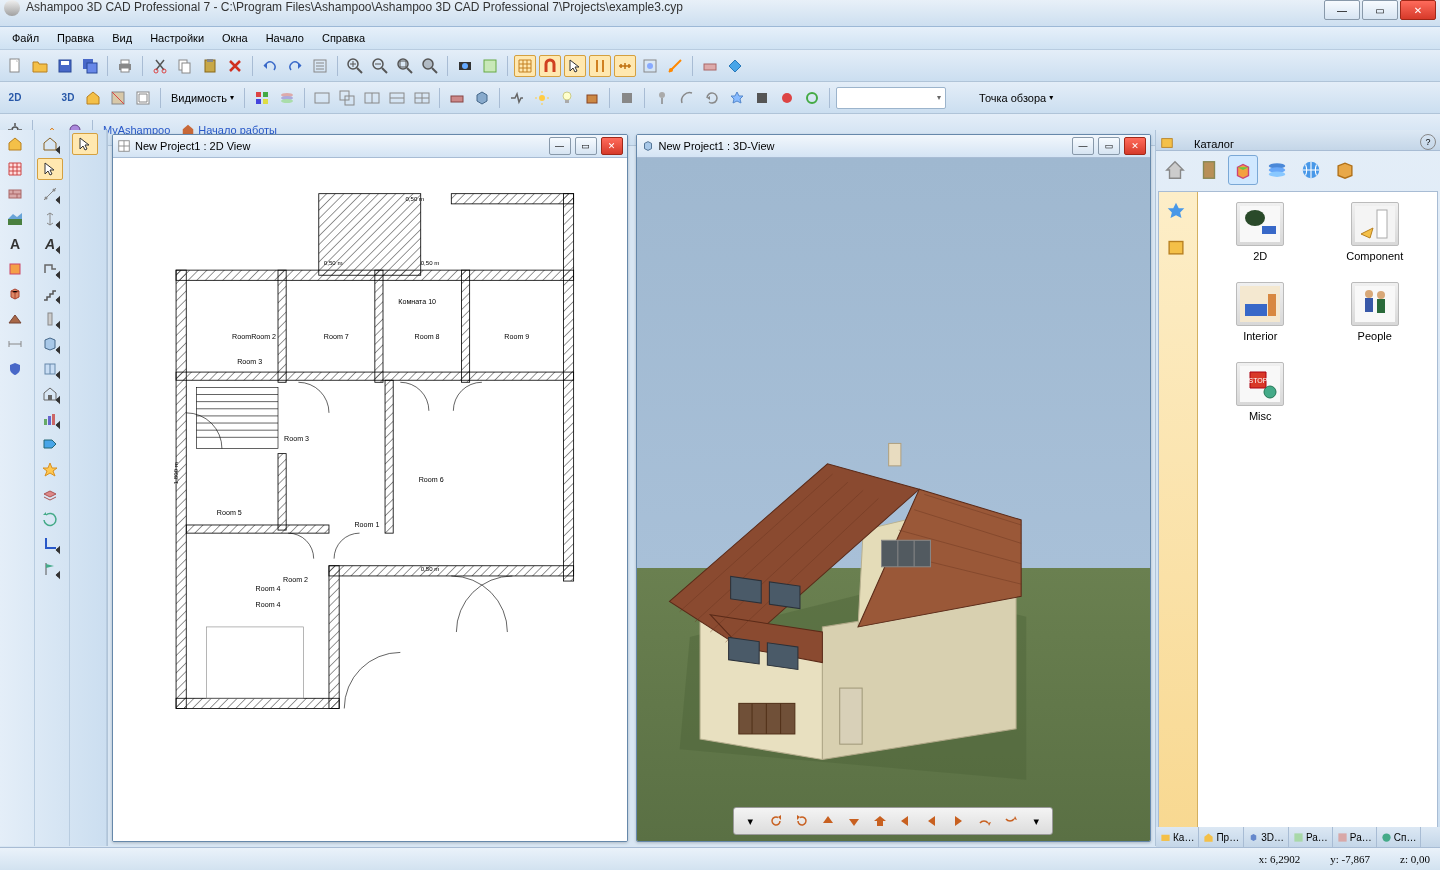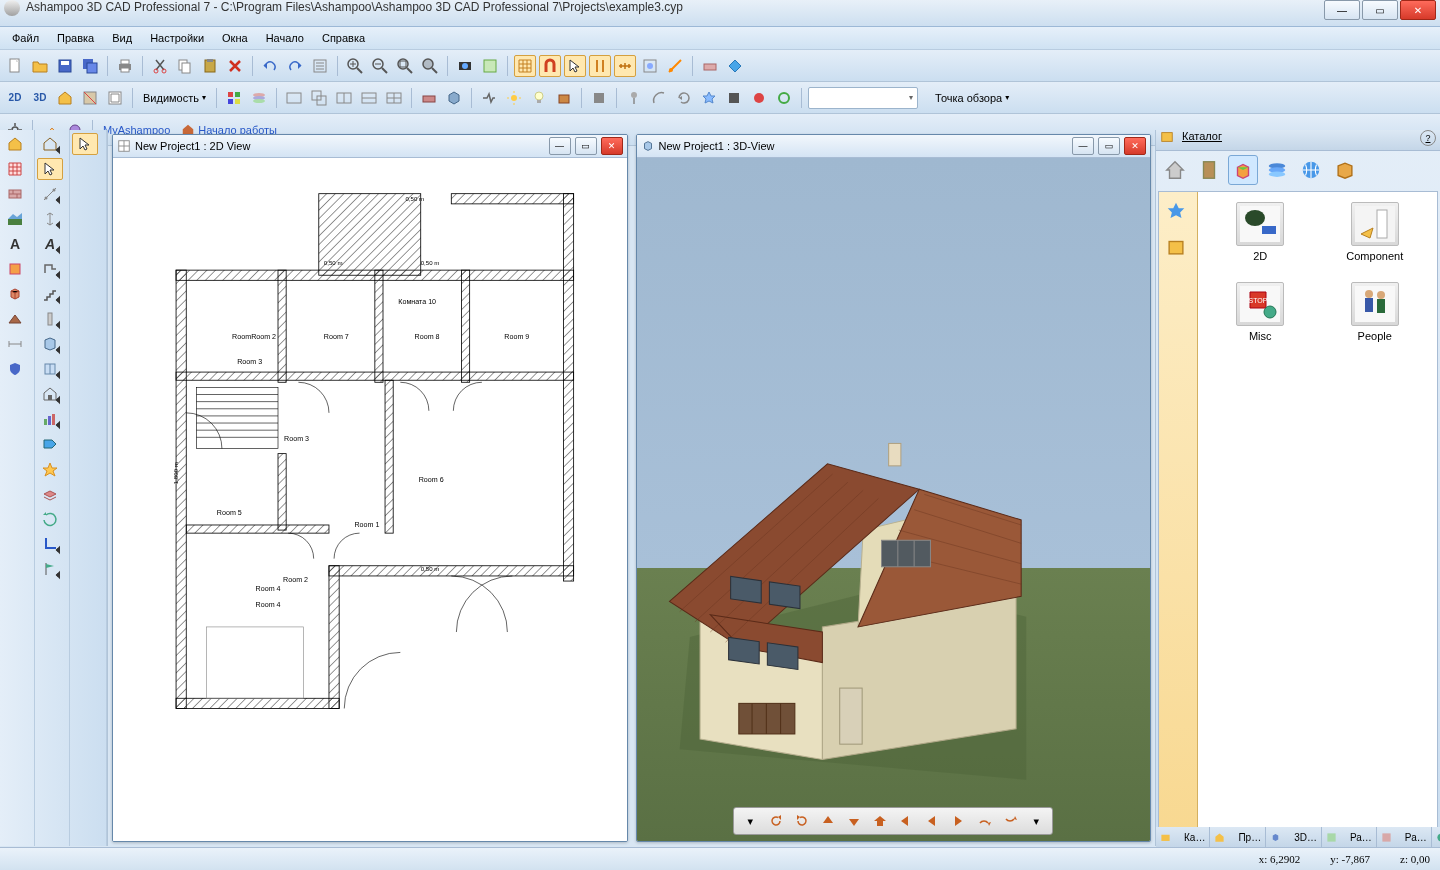--- a/index.html
+++ b/index.html
@@ -29,33 +29,33 @@
 .mdi-title{height:22px;background:linear-gradient(#f2f7fc,#d4e4f4);display:flex;align-items:center;padding:0 4px;border-bottom:1px solid #a8bcd4;gap:4px;}
 .mdi-title .t{flex:1;font-size:11px;}
 .mdi-wbtn{width:20px;height:16px;border:1px solid #8899aa;border-radius:2px;background:linear-gradient(#f7fbff,#d6e4f2);font-size:9px;display:flex;align-items:center;justify-content:center;}
 .mdi-wbtn.cl{background:linear-gradient(#ff6b5b,#d63a2a);color:#fff;border-color:#a02818;}
 .mdi-body{flex:1;position:relative;overflow:hidden;}
 .floorplan{width:100%;height:100%;background:#fff;}
 .view3d{width:100%;height:100%;background:linear-gradient(#9fb8d0 0%,#a8c0d8 60%,#6a8050 60%,#5a7044 100%);position:relative;}
 .navbar3d{position:absolute;bottom:6px;left:50%;transform:translateX(-50%);background:linear-gradient(#f4f4f4,#dcdcdc);border:1px solid #999;border-radius:3px;padding:3px 6px;display:flex;gap:6px;align-items:center;}
 .nbtn{width:20px;height:20px;display:flex;align-items:center;justify-content:center;}
 .catalog{width:284px;background:linear-gradient(#e4eef8,#cbdef0);border-left:1px solid #b0c4d8;display:flex;flex-direction:column;}
-.catalog-head{height:20px;background:linear-gradient(#dce8f4,#c4d6e8);border-bottom:1px solid #a8bcd4;display:flex;align-items:flex-start;padding:0 4px;gap:8px;text-decoration:underline;}
+.catalog-head{height:20px;background:linear-gradient(#dce8f4,#c4d6e8);border-bottom:1px solid #a8bcd4;display:flex;align-items:flex-end;padding:0 4px;gap:20px;}
 .catalog-head .ctitle{flex:1;}
 .catalog-toolbar{display:flex;padding:4px;gap:4px;flex-wrap:wrap;}
 .ctbtn{width:28px;height:28px;border:1px solid transparent;border-radius:3px;display:flex;align-items:center;justify-content:center;}
 .ctbtn.sel{border-color:#7aa8d6;background:#d0e8ff;}
 .catbody{flex:1;background:#fff;margin:2px;border:1px solid #a8bcd4;display:flex;}
 .catsidebar{width:34px;background:linear-gradient(#fdeec8,#f8d890);border-right:1px solid #d4b060;display:flex;flex-direction:column;padding:4px 2px;gap:6px;}
 .catmain{flex:1;padding:10px;display:grid;grid-template-columns:1fr 1fr;gap:20px 10px;align-content:start;}
 .catitem{display:flex;flex-direction:column;align-items:center;gap:4px;cursor:default;}
 .catitem .thumb{width:46px;height:42px;background:linear-gradient(#f0f0f0,#d8d8d8);border:1px solid #bbb;border-radius:2px;display:flex;align-items:center;justify-content:center;}
 .catitem .lbl{font-size:11px;text-align:center;}
 .bottabs{position:absolute;bottom:23px;right:0;width:284px;height:20px;background:linear-gradient(#dce8f4,#c4d6e8);display:flex;align-items:center;font-size:10px;overflow:hidden;}
-.bottab{padding:0 4px;display:flex;align-items:center;gap:13px;border-right:1px solid #a8bcd4;height:100%;}
+.bottab{padding:0 4px;display:flex;align-items:center;gap:2px;border-right:1px solid #a8bcd4;height:100%;}
 .statusbar{position:absolute;bottom:0;left:0;right:0;height:22px;background:linear-gradient(#eaf2fa,#d2e2f0);border-top:1px solid #a8bcd4;display:flex;align-items:center;justify-content:flex-end;padding:0 10px;gap:30px;font-size:11px;font-family:Liberation Serif, serif;}
 </style>
 </head>
 <body>
 
 <div class="titlebar">
   <div class="appicon"></div>
   <div class="title">Ashampoo 3D CAD Professional 7 - C:\Program Files\Ashampoo\Ashampoo 3D CAD Professional 7\Projects\example3.cyp</div>
   <div class="winbtns">
     <div class="winbtn">―</div>
@@ -236,21 +236,21 @@
     </div>
   <div class="tbtn">
       <svg viewBox="0 0 16 16">
         <path d="M8 2l6 6-6 6-6-6z" fill="#48a5e8" stroke="#2878b8"></path>
       </svg>
     </div>
 </div>
 
 <div class="toolbar">
   <div class="tbtn" style="font-weight:bold;font-size:10px;color:#2858a8;">2D</div>
-  <div class="tbtn" style="font-weight:bold;font-size:10px;color:#2858a8;">3D</div>
+  <div class="tbtn" style="font-weight:bold;font-size:10px;color:#2858a8;margin-left:28px;">3D</div>
   <div class="tbtn">
       <svg viewBox="0 0 16 16">
         <polygon points="8,2 14,7 14,14 2,14 2,7" fill="#f4c048" stroke="#b88020"></polygon>
       </svg>
     </div>
   <div class="tbtn">
       <svg viewBox="0 0 16 16">
         <rect x="2" y="2" width="12" height="12" fill="#d8c8a8" stroke="#888"></rect>
         <path d="M2 2l12 12" stroke="#d44"></path>
       </svg>
@@ -394,21 +394,21 @@
   <div class="tbtn">
       <svg viewBox="0 0 16 16">
         <circle cx="8" cy="8" r="5" fill="none" stroke="#4a4" stroke-width="2"></circle>
       </svg>
     </div>
   <div class="sep"></div>
   <div class="combo" style="min-width:100px;">
       <span></span>
       <span class="arr">▾</span>
     </div>
-  <div class="tlabel" style="margin-left:10px;">
+  <div class="tlabel" style="margin-left:26px;">
       <span>Точка обзора</span> 
       <span style="font-size:8px;">▾</span>
     </div>
 </div>
 
 <div class="toolbar">
   <div class="tbtn">
       <svg viewBox="0 0 16 16">
         <circle cx="8" cy="8" r="3" fill="none" stroke="#555" stroke-width="1.5"></circle>
         <g stroke="#555" stroke-width="1.5">
@@ -900,40 +900,50 @@
                 <rect width="40" height="36" fill="#f4f4f4"></rect>
                 <rect x="22" y="4" width="10" height="28" fill="#fff" stroke="#aaa"></rect>
                 <path d="M6 28l12-6-3 10z" fill="#f4c048" stroke="#b88020"></path>
               </svg>
             </div>
           <span class="lbl">Component</span>
         </div>
         <div class="catitem">
           <div class="thumb">
               <svg width="40" height="36" viewBox="0 0 40 36">
-                <rect width="40" height="36" fill="#f8f8f8"></rect>
-                <polygon points="10,6 26,6 26,22 10,22" fill="#d83828" stroke="#a01"></polygon>
-                <text x="18" y="17" font-size="7" fill="#fff" text-anchor="middle">STOP</text>
-                <circle cx="30" cy="26" r="6" fill="#4a8" stroke="#275"></circle>
-              </svg>
-            </div>
-          <span class="lbl">Misc</span>
+                <rect width="40" height="36" fill="#f4e8d0"></rect>
+                <rect x="5" y="18" width="22" height="12" fill="#3868c8"></rect>
+                <rect x="28" y="8" width="8" height="22" fill="#d88840"></rect>
+              </svg>
+            </div>
+          <span class="lbl">Interior</span>
         </div>
         <div class="catitem">
           <div class="thumb">
               <svg width="40" height="36" viewBox="0 0 40 36">
                 <rect width="40" height="36" fill="#f8f8f8"></rect>
                 <circle cx="14" cy="8" r="4" fill="#d8a878"></circle>
                 <rect x="10" y="12" width="8" height="14" fill="#3858a8"></rect>
                 <circle cx="26" cy="9" r="4" fill="#d8a878"></circle>
                 <rect x="22" y="13" width="8" height="14" fill="#2a6a3a"></rect>
               </svg>
             </div>
           <span class="lbl">People</span>
         </div>
+        <div class="catitem">
+          <div class="thumb">
+              <svg width="40" height="36" viewBox="0 0 40 36">
+                <rect width="40" height="36" fill="#f8f8f8"></rect>
+                <polygon points="10,6 26,6 26,22 10,22" fill="#d83828" stroke="#a01"></polygon>
+                <text x="18" y="17" font-size="7" fill="#fff" text-anchor="middle">STOP</text>
+                <circle cx="30" cy="26" r="6" fill="#4a8" stroke="#275"></circle>
+              </svg>
+            </div>
+          <span class="lbl">Misc</span>
+        </div>
       </div>
     </div>
   </div>
 </div>
 
 <div class="bottabs">
   <div class="bottab">
       <svg width="11" height="11" viewBox="0 0 16 16">
         <rect x="2" y="4" width="12" height="9" fill="#f4c048"></rect>
       </svg>

